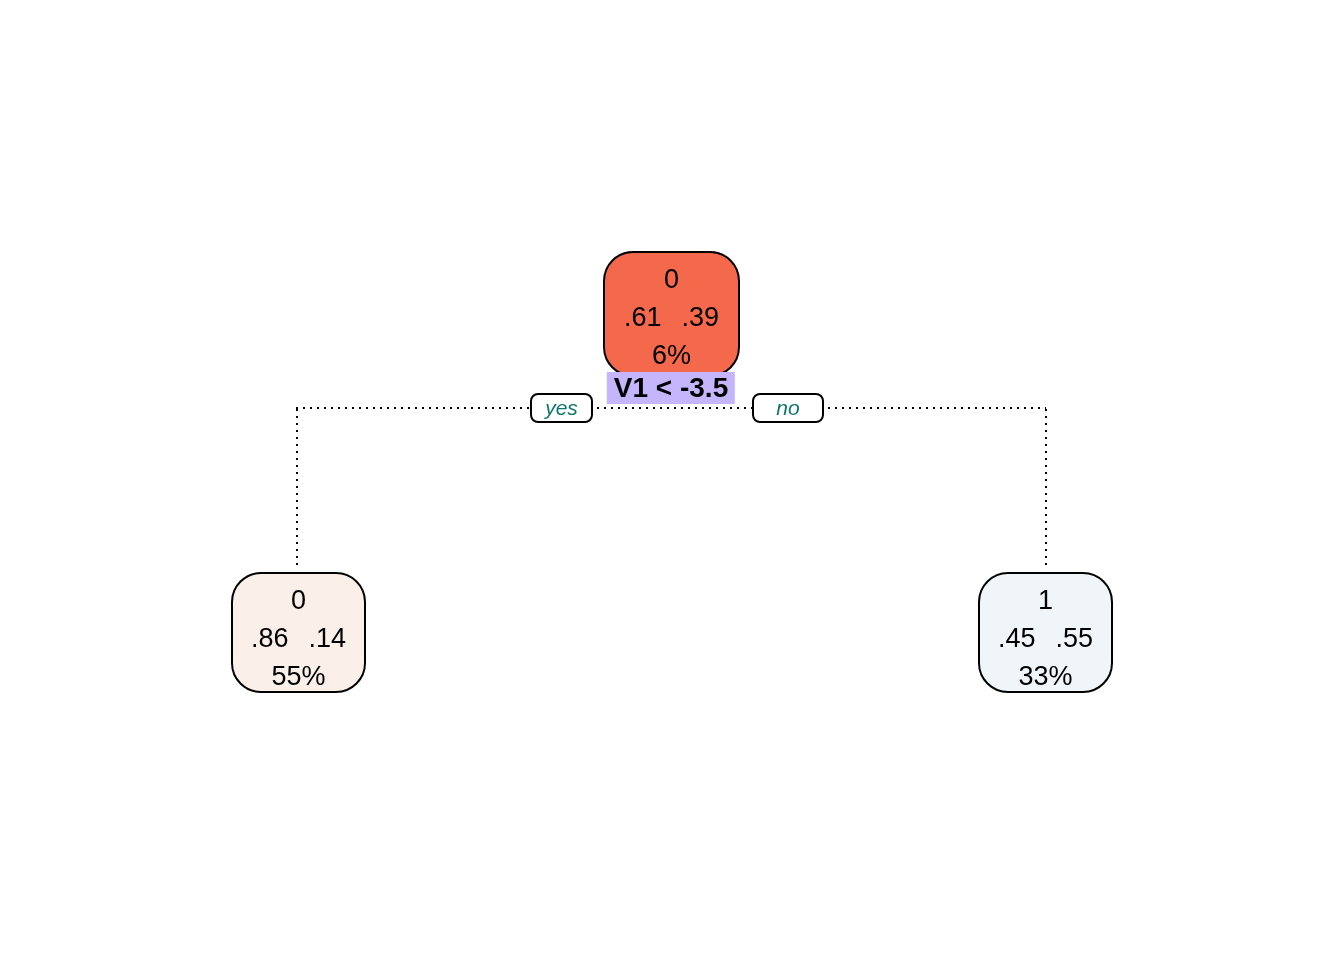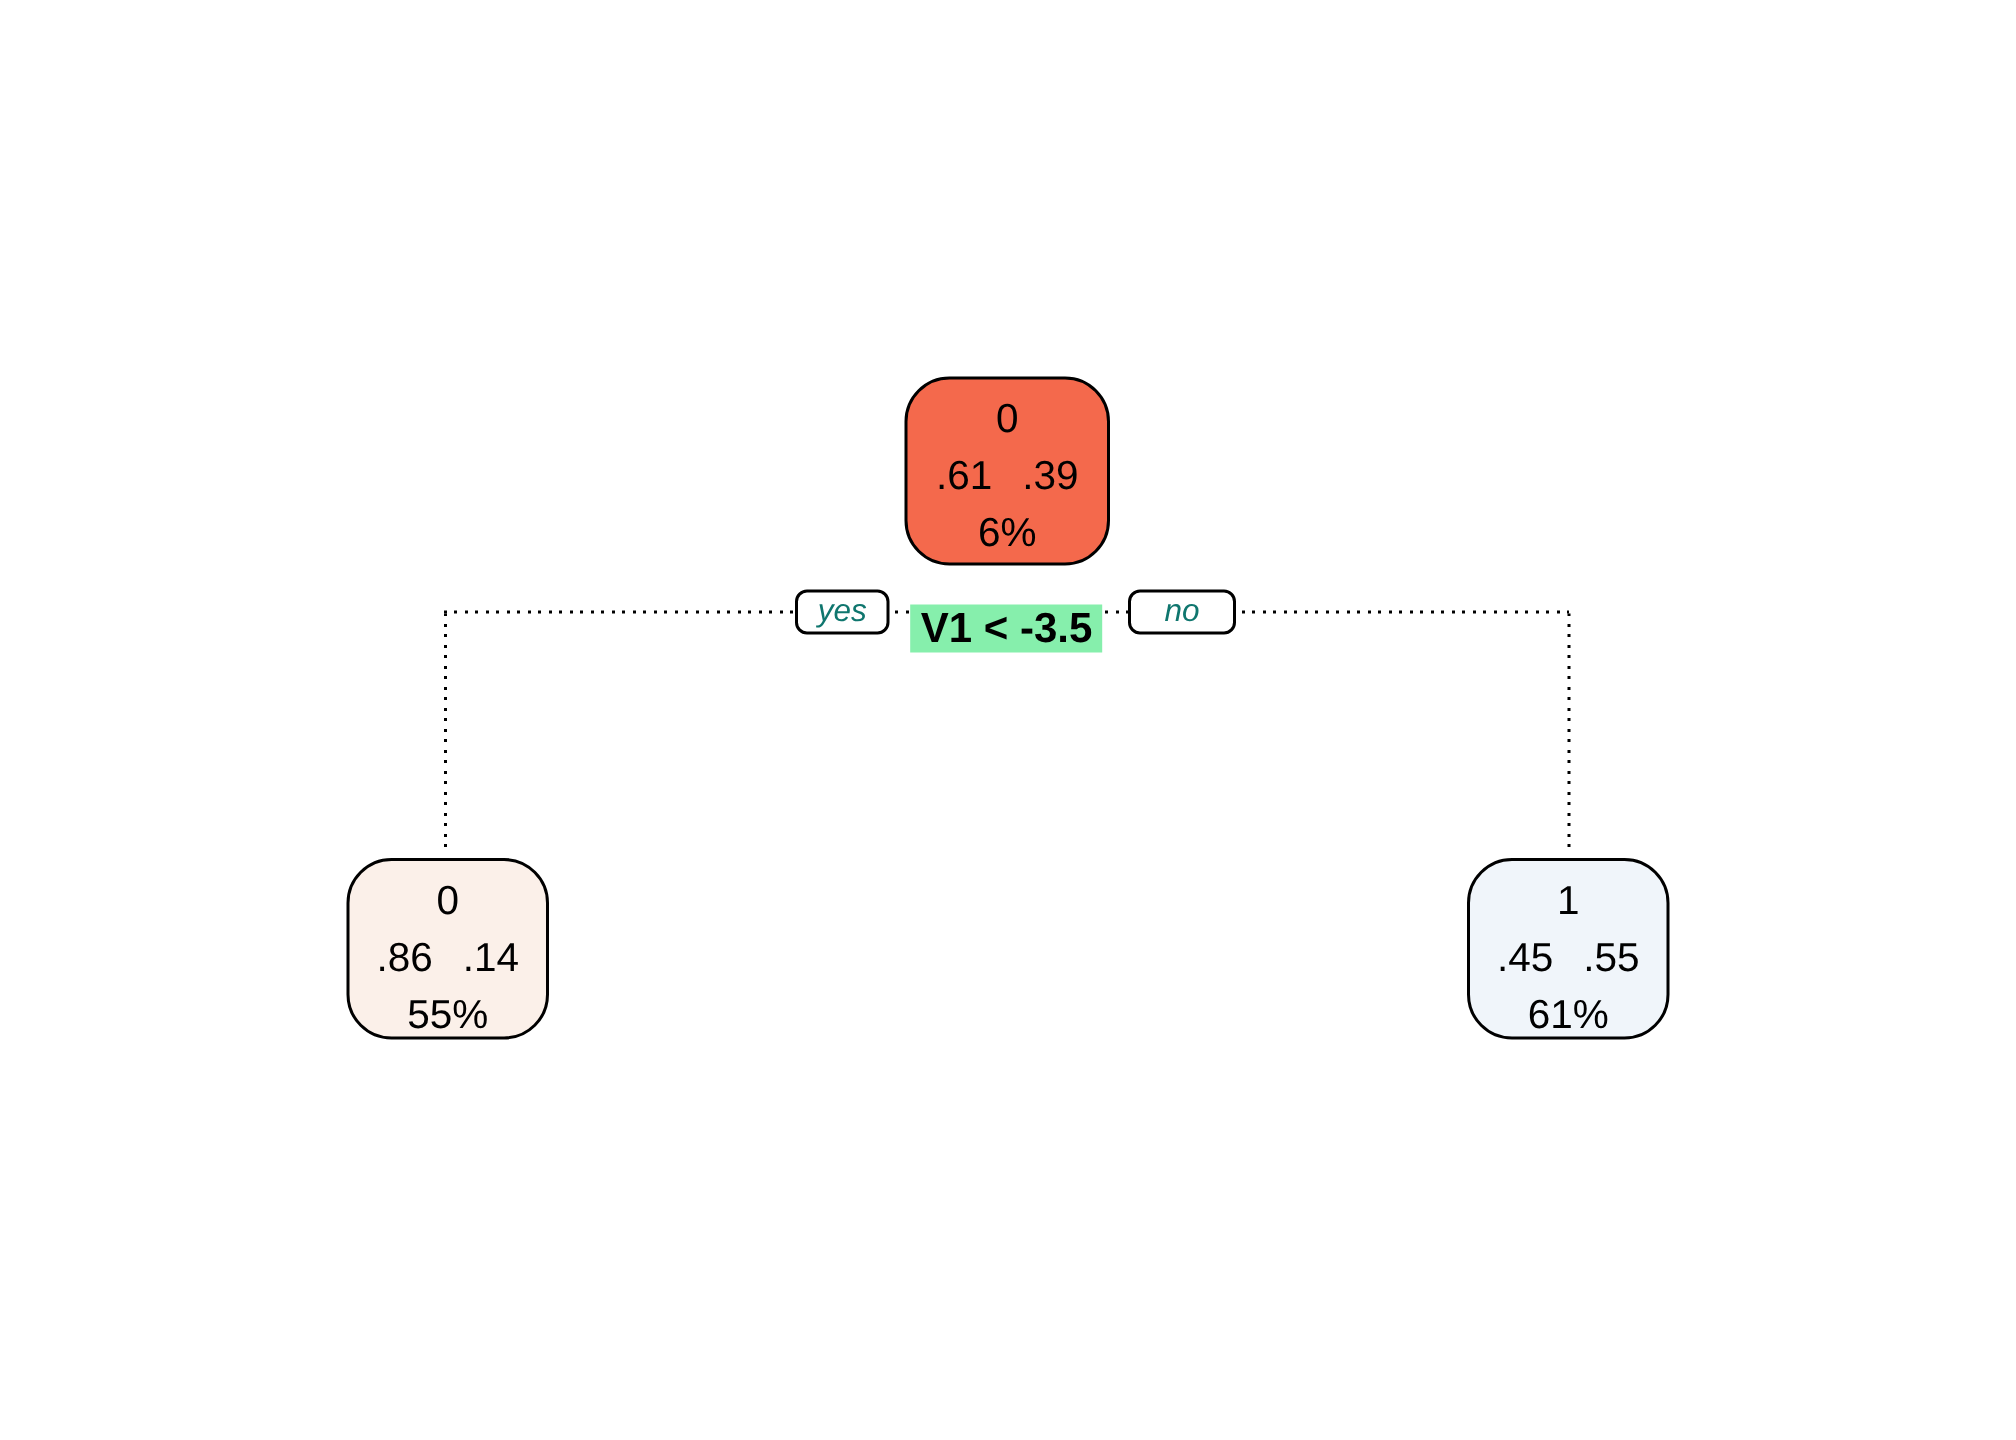--- a/index.html
+++ b/index.html
@@ -43,23 +43,23 @@
     padding-top: 7px;
   }
   .node-root  { left: 603px; top: 251px; width: 137px; height: 126px; }
   .node-left  { left: 231px; top: 572px; width: 135px; height: 121px; }
   .node-right { left: 978px; top: 572px; width: 135px; height: 121px; }
   .probs span + span { margin-left: 20px; }
 
   
   .split-label {
     position: absolute;
-    left: 671px; top: 419px;
+    left: 671px; top: 388px;
     transform: translate(-50%, -50%);
-    background: #86efac;
+    background: #c4b5fd;
     padding: 0 7px;
     font-size: 28px;
     font-weight: bold;
     color: #000;
     white-space: nowrap;
   }
   .branch-tag {
     position: absolute;
     top: 393px;
     height: 30px;
@@ -103,16 +103,16 @@
       <span>.86</span><span>.14</span>
     </div>
     <div>55%</div>
   </div>
 
   <div class="node node-right" style="background-color: rgb(240, 245, 250);">
     <div>1</div>
     <div class="probs">
       <span>.45</span><span>.55</span>
     </div>
-    <div>61%</div>
+    <div>33%</div>
   </div>
 
 </div>
 
 </body></html>

